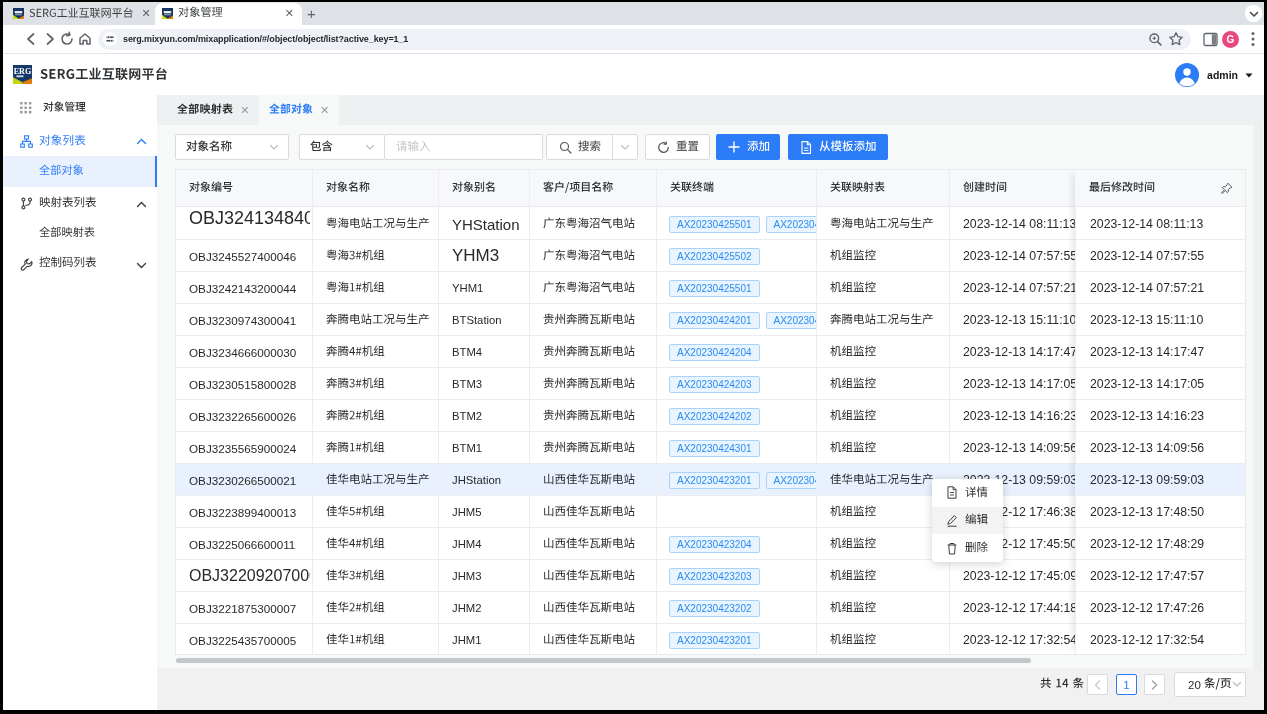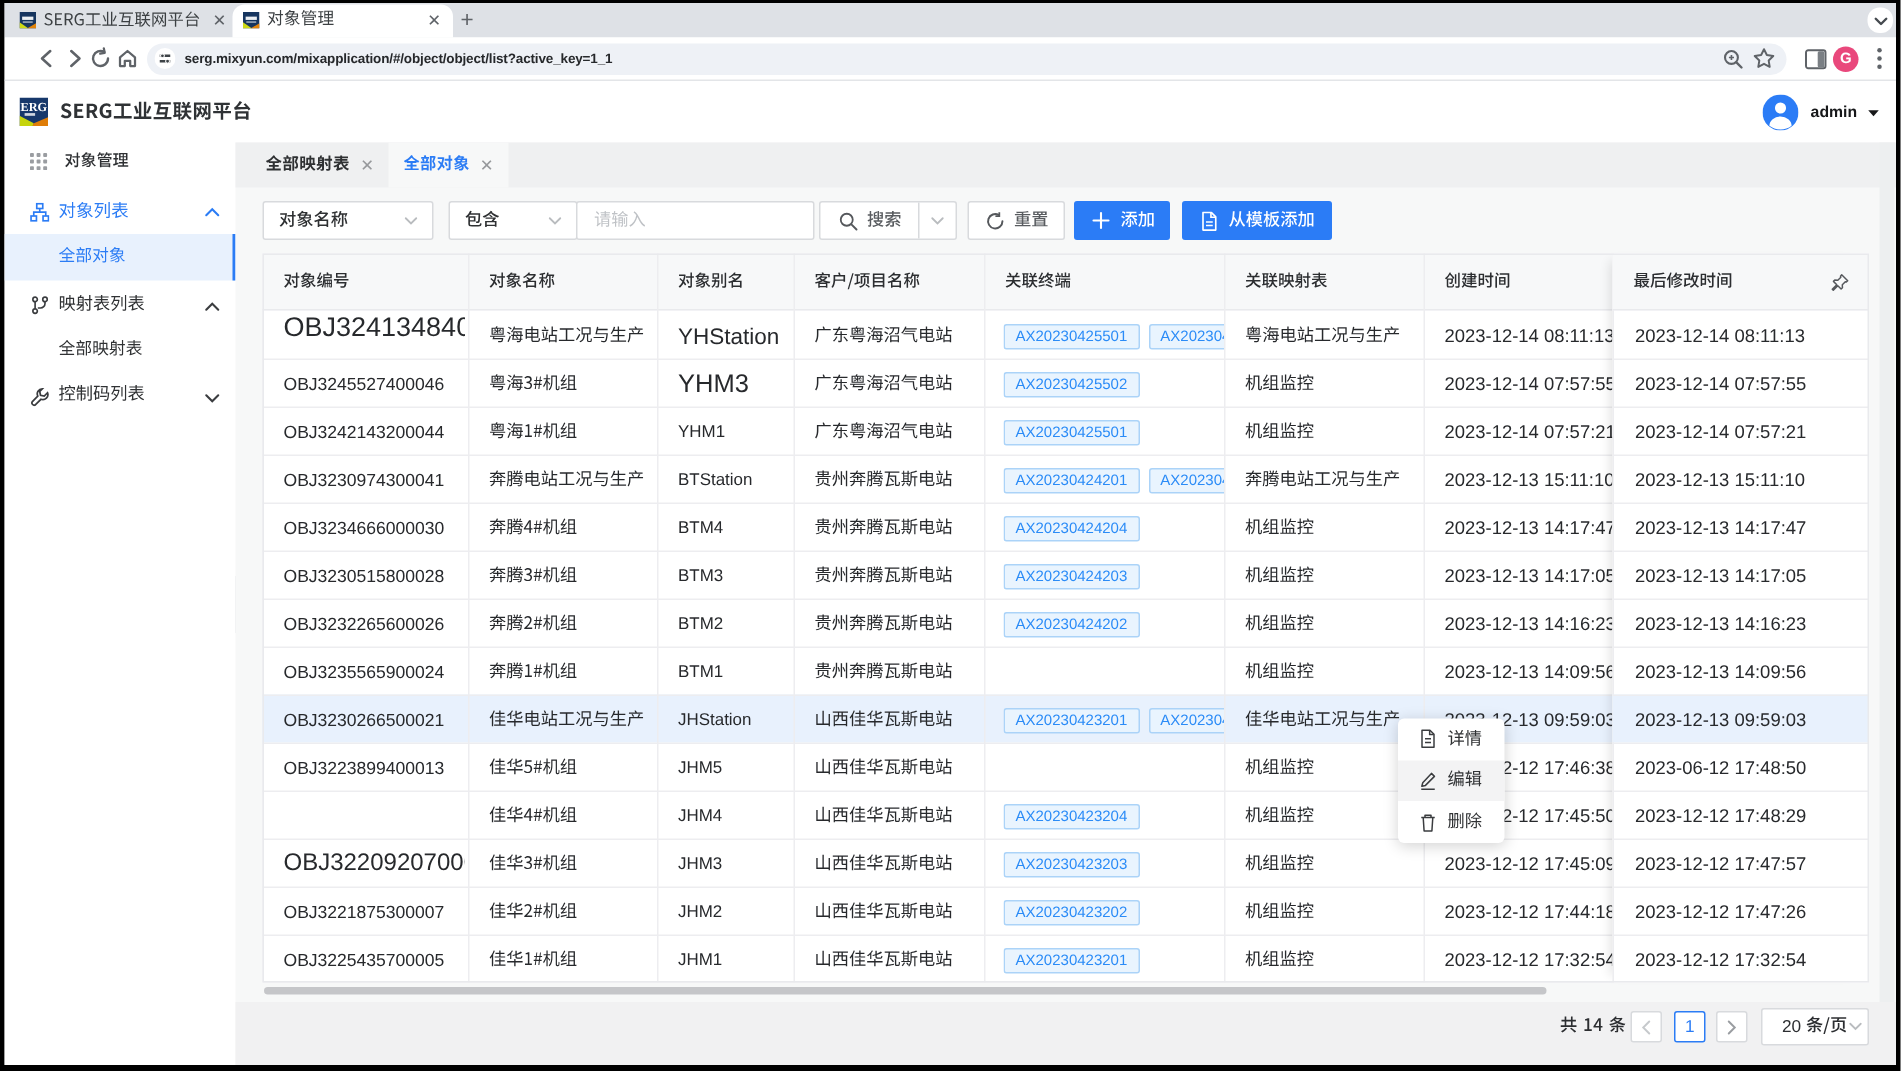--- a/index.html
+++ b/index.html
@@ -554,20 +554,25 @@
       <svg width="58.8" height="14.5" viewBox="0 -10.3 58.8 14.5" style="display:block;overflow:visible">
         <use href="#t35" fill="#27292c"></use>
       </svg>
     </div>
     <div class="ab fx cell" style="left:449px;top:430px;width:75px;height:32px;font-size:11.3px;color:#27292c">BTM1</div>
     <div class="ab fx" style="left:540px;top:430px;height:32px">
       <svg width="92.0" height="14.5" viewBox="0 -10.3 92.0 14.5" style="display:block;overflow:visible">
         <use href="#t31" fill="#27292c"></use>
       </svg>
     </div>
+    <div class="ab fx" style="left:666px;top:430px;width:147px;height:32px;overflow:hidden">
+      <div style="height:17px;display:flex;align-items:center;background:#e9f4fe;border:1px solid #abd3f8;border-radius:2px;margin-right:6px;flex:none">
+        <span style="font-size:10px;color:#2a8bf7;padding:0 7px;white-space:nowrap">AX20230424301</span>
+      </div>
+    </div>
     <div class="ab fx" style="left:827px;top:430px;height:32px">
       <svg width="46.0" height="14.5" viewBox="0 -10.3 46.0 14.5" style="display:block;overflow:visible">
         <use href="#t28" fill="#27292c"></use>
       </svg>
     </div>
     <div class="ab fx cell" style="left:960px;top:430px;width:112px;height:32px;font-size:12.3px;color:#27292c">2023-12-13 14:09:56</div>
     <div class="ab fx cell" style="left:186px;top:462px;width:121px;height:32px;font-size:11.7px;color:#27292c">OBJ3230266500021</div>
     <div class="ab fx" style="left:323px;top:462px;height:32px">
       <svg width="103.5" height="14.5" viewBox="0 -10.3 103.5 14.5" style="display:block;overflow:visible">
         <use href="#t36" fill="#27292c"></use>
@@ -604,20 +609,21 @@
       <svg width="92.0" height="14.5" viewBox="0 -10.3 92.0 14.5" style="display:block;overflow:visible">
         <use href="#t37" fill="#27292c"></use>
       </svg>
     </div>
     <div class="ab fx" style="left:827px;top:494px;height:32px">
       <svg width="46.0" height="14.5" viewBox="0 -10.3 46.0 14.5" style="display:block;overflow:visible">
         <use href="#t28" fill="#27292c"></use>
       </svg>
     </div>
     <div class="ab fx cell" style="left:960px;top:494px;width:112px;height:32px;font-size:12.3px;color:#27292c">2023-12-12 17:46:38</div>
+    <div class="ab fx cell" style="left:186px;top:526px;width:121px;height:32px;font-size:11.7px;color:#27292c">OBJ3225066600011</div>
     <div class="ab fx" style="left:323px;top:526px;height:32px">
       <svg width="58.8" height="14.5" viewBox="0 -10.3 58.8 14.5" style="display:block;overflow:visible">
         <use href="#t39" fill="#27292c"></use>
       </svg>
     </div>
     <div class="ab fx cell" style="left:449px;top:526px;width:75px;height:32px;font-size:11.3px;color:#27292c">JHM4</div>
     <div class="ab fx" style="left:540px;top:526px;height:32px">
       <svg width="92.0" height="14.5" viewBox="0 -10.3 92.0 14.5" style="display:block;overflow:visible">
         <use href="#t37" fill="#27292c"></use>
       </svg>
@@ -726,21 +732,21 @@
     <div class="ab fx cell" style="left:1087px;top:334px;width:155px;height:32px;font-size:12.3px;color:#27292c">2023-12-13 14:17:47</div>
     <div class="ab" style="left:1072px;top:365px;width:171px;height:1px;background:#ededf0"></div>
     <div class="ab fx cell" style="left:1087px;top:366px;width:155px;height:32px;font-size:12.3px;color:#27292c">2023-12-13 14:17:05</div>
     <div class="ab" style="left:1072px;top:397px;width:171px;height:1px;background:#ededf0"></div>
     <div class="ab fx cell" style="left:1087px;top:398px;width:155px;height:32px;font-size:12.3px;color:#27292c">2023-12-13 14:16:23</div>
     <div class="ab" style="left:1072px;top:429px;width:171px;height:1px;background:#ededf0"></div>
     <div class="ab fx cell" style="left:1087px;top:430px;width:155px;height:32px;font-size:12.3px;color:#27292c">2023-12-13 14:09:56</div>
     <div class="ab" style="left:1072px;top:461px;width:171px;height:1px;background:#ededf0"></div>
     <div class="ab fx cell" style="left:1087px;top:462px;width:155px;height:32px;font-size:12.3px;color:#27292c">2023-12-13 09:59:03</div>
     <div class="ab" style="left:1072px;top:493px;width:171px;height:1px;background:#ededf0"></div>
-    <div class="ab fx cell" style="left:1087px;top:494px;width:155px;height:32px;font-size:12.3px;color:#27292c">2023-06-12 17:48:50</div>
+    <div class="ab fx cell" style="left:1087px;top:494px;width:155px;height:32px;font-size:12.3px;color:#27292c">2023-12-13 17:48:50</div>
     <div class="ab" style="left:1072px;top:525px;width:171px;height:1px;background:#ededf0"></div>
     <div class="ab fx cell" style="left:1087px;top:526px;width:155px;height:32px;font-size:12.3px;color:#27292c">2023-12-12 17:48:29</div>
     <div class="ab" style="left:1072px;top:557px;width:171px;height:1px;background:#ededf0"></div>
     <div class="ab fx cell" style="left:1087px;top:558px;width:155px;height:32px;font-size:12.3px;color:#27292c">2023-12-12 17:47:57</div>
     <div class="ab" style="left:1072px;top:589px;width:171px;height:1px;background:#ededf0"></div>
     <div class="ab fx cell" style="left:1087px;top:590px;width:155px;height:32px;font-size:12.3px;color:#27292c">2023-12-12 17:47:26</div>
     <div class="ab" style="left:1072px;top:621px;width:171px;height:1px;background:#ededf0"></div>
     <div class="ab fx cell" style="left:1087px;top:622px;width:155px;height:32px;font-size:12.3px;color:#27292c">2023-12-12 17:32:54</div>
     <div class="ab" style="left:172px;top:167px;width:1071px;height:486px;border:1px solid #e9eaed;pointer-events:none"></div>
     <div class="ab" style="left:173px;top:656px;width:855px;height:5px;background:#c5c6c9;border-radius:2.5px"></div>

